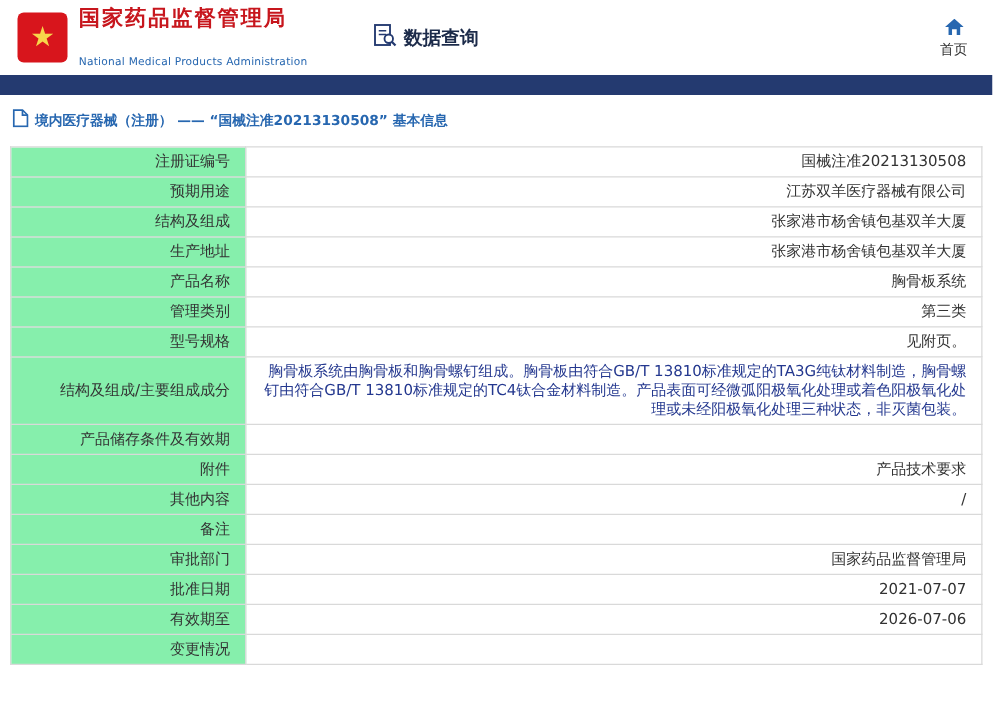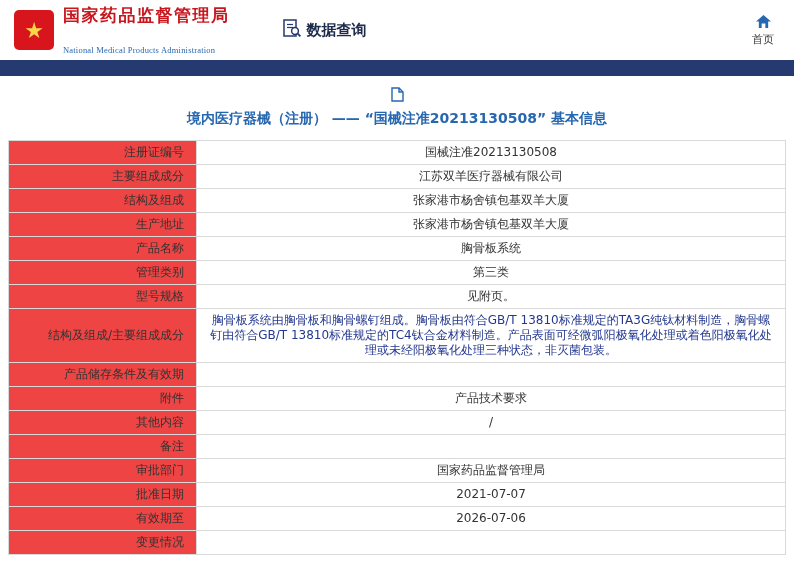--- a/index.html
+++ b/index.html
@@ -5,40 +5,40 @@
   * { margin:0; padding:0; box-sizing:border-box; }
   html,body { width:794px; height:582px; background:#ffffff; overflow:hidden;
     font-family:"DejaVu Sans","Liberation Sans",sans-serif; }
 
   
   .header { display:flex; align-items:center; height:60px; padding:0 14px; background:#fff; }
   .logo { width:40px; height:40px; background:#d8151c; border-radius:5px; flex:0 0 auto;
     display:flex; align-items:center; justify-content:center; color:#f7d64a; font-size:22px; }
   .agency { margin-left:9px; }
   .agency-cn { color:#c7161d; font-size:17px; font-weight:bold; letter-spacing:1.5px; line-height:1.25; }
-  .agency-en { color:#2767b0; font-size:8.5px; margin-top:18px; letter-spacing:.2px;font-family:Liberation Serif, serif; }
+  .agency-en { color:#2767b0; font-size:8.5px; margin-top:18px; letter-spacing:.2px; }
   .dataquery { display:flex; align-items:center; gap:5px; margin-left:52px;
     font-size:15px; font-weight:bold; color:#1c2b4a; cursor:pointer; }
   .right-nav { margin-left:auto; display:flex; gap:28px; margin-right:6px; }
   .nav-item { display:flex; flex-direction:column; align-items:center; gap:3px;
     font-size:11px; color:#333; cursor:pointer; }
   .nav-icon { height:15px; display:flex; align-items:flex-end; }
 
   .blue-bar { height:16px; background:#243a70; }
 
   
   .breadcrumb { display:flex; align-items:center; gap:5px; padding:11px 10px 10px 10px;
-    color:#2767b0; font-size:14px; font-weight:bold;flex-direction:column; }
+    color:#2767b0; font-size:11px; font-weight:bold; }
 
   
   .table-wrap { padding:2px 8px 0 8px; }
   table { width:100%; border-collapse:collapse; font-size:12px; table-layout:fixed; }
   th, td { border:1px solid #d9d9d9; padding:4px 12px; line-height:15px; vertical-align:middle; }
-  th { background:#ef4444; width:188px; text-align:right; font-weight:normal; color:#333; }
-  td { color:#333; text-align:center; word-break:break-all; }
+  th { background:#86efac; width:188px; text-align:right; font-weight:normal; color:#333; }
+  td { color:#333; text-align:right; word-break:break-all; }
   tr.emphasis td { color:#24388f; }
 </style>
 </head>
 <body>
 
 <div class="page">
 
   <header class="header">
     <div class="logo">
       <span>★</span>
@@ -86,21 +86,21 @@
   </div>
 
   <div class="table-wrap">
     <table>
       <tbody id="info-tbody">
           <tr>
             <th>注册证编号</th>
             <td>国械注准20213130508</td>
           </tr>
           <tr>
-            <th>主要组成成分</th>
+            <th>预期用途</th>
             <td>江苏双羊医疗器械有限公司</td>
           </tr>
           <tr>
             <th>结构及组成</th>
             <td>张家港市杨舍镇包基双羊大厦</td>
           </tr>
           <tr>
             <th>生产地址</th>
             <td>张家港市杨舍镇包基双羊大厦</td>
           </tr>

